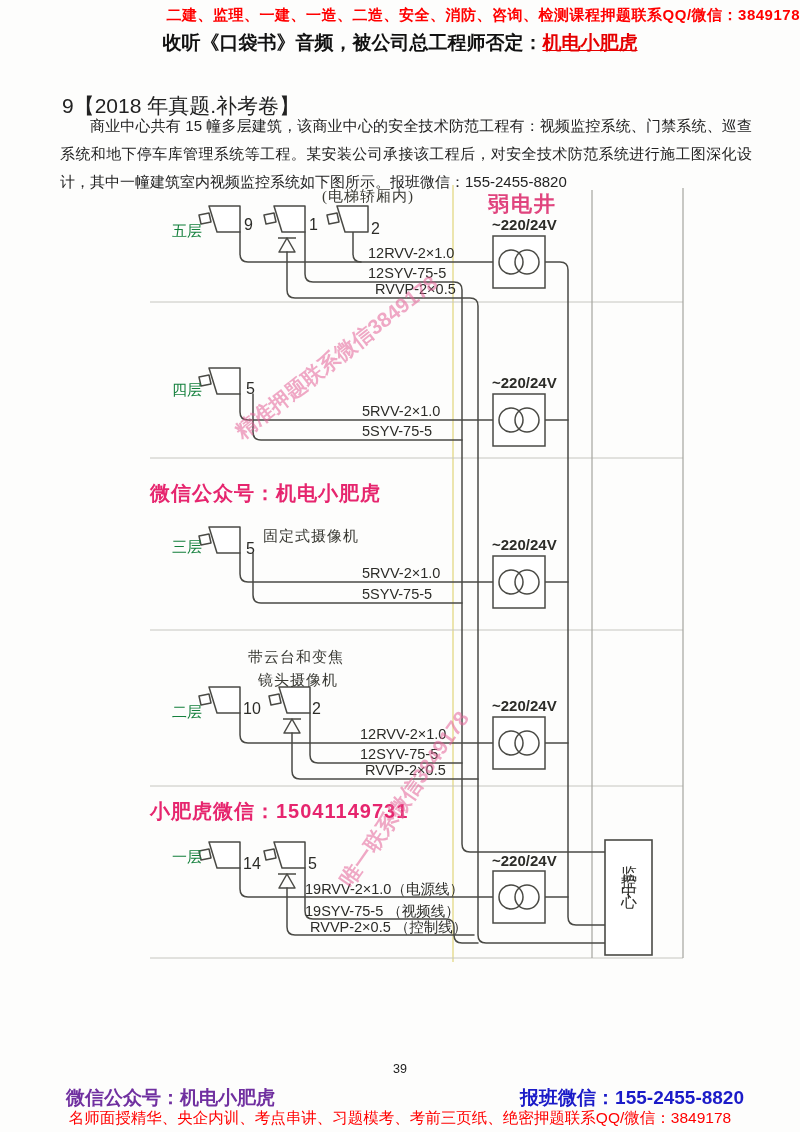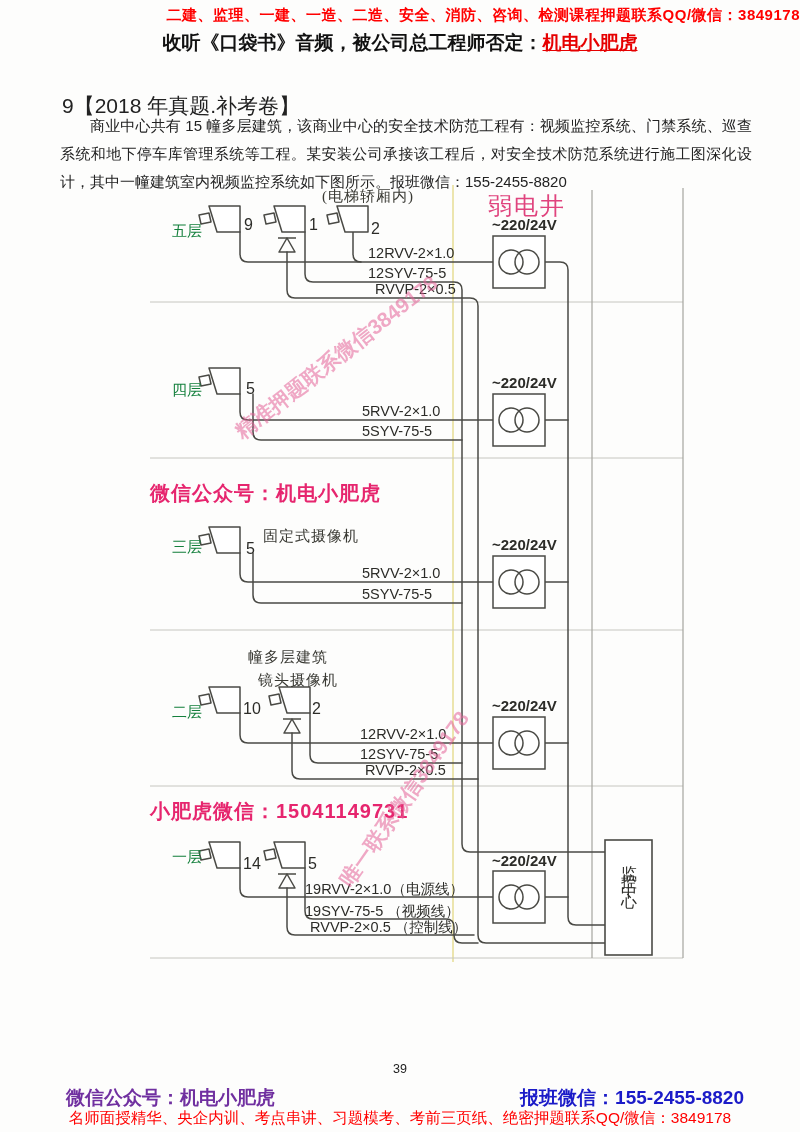--- a/index.html
+++ b/index.html
@@ -18,21 +18,21 @@
   .p2{top:976px;}
   .indent{text-indent:2em;}
   .closing-hl{color:#ff0000;font-weight:bold;text-decoration:underline;}
   
   .dlabel{position:absolute;font-size:14px;color:#33332e;white-space:nowrap;}
   .floor-name{font-size:15px;color:#15803d;}
   .cam-num{font-size:16px;color:#2c2c28;}
   .cable{font-size:14.5px;color:#2c2c28;}
   .volt{font-size:15px;font-weight:bold;color:#2c2c28;}
   .note{font-size:15px;color:#3a3a34;letter-spacing:1px;}
-  .shaft{font-size:24px;font-weight:normal;color:#e0447e;letter-spacing:2px;}
+  .shaft{font-size:21px;font-weight:bold;color:#e0447e;letter-spacing:2px;}
   .promo{font-size:20px;font-weight:bold;color:#e6256e;letter-spacing:1px;}
   .watermark{font-size:21px;color:rgba(228,98,152,.55);font-weight:bold;white-space:nowrap;transform-origin:left center;}
   .mc-text{font-size:16px;color:#2c2c28;writing-mode:vertical-lr;letter-spacing:9px;}
   
   .pageno{top:1062px;left:0;width:100%;text-align:center;font-size:12.5px;color:#222;}
   .foot1l{top:1085px;left:66px;font-size:19px;font-weight:bold;color:#7030a0;}
   .foot1r{top:1085px;right:56px;font-size:19px;font-weight:bold;color:#1b1bc8;}
   .foot2{top:1108px;left:0;width:100%;text-align:center;font-size:15.5px;font-weight:normal;color:#ff0000;}
   svg{position:absolute;left:0;top:0;}
 </style>
@@ -155,21 +155,21 @@
   <div class="abs promo" style="left:150px;top:480px;">微信公众号：机电小肥虎</div>
 
   <div class="dlabel floor-name" style="left:172px;top:538px;">三层</div>
   <div class="dlabel note" style="left:263px;top:527px;">固定式摄像机</div>
   <div class="dlabel cam-num" style="left:246px;top:540px;">5</div>
   <div class="dlabel volt" style="left:492px;top:536px;">~220/24V</div>
   <div class="dlabel cable" style="left:362px;top:565px;">5RVV-2×1.0</div>
   <div class="dlabel cable" style="left:362px;top:586px;">5SYV-75-5</div>
 
   <div class="dlabel floor-name" style="left:172px;top:703px;">二层</div>
-  <div class="dlabel note" style="left:248px;top:648px;">幢多层建筑</div>
+  <div class="dlabel note" style="left:248px;top:648px;">带云台和变焦</div>
   <div class="dlabel note" style="left:258px;top:671px;">镜头摄像机</div>
   <div class="dlabel cam-num" style="left:243px;top:700px;text-align:center;">10</div>
   <div class="dlabel cam-num" style="left:312px;top:700px;">2</div>
   <div class="dlabel volt" style="left:492px;top:697px;">~220/24V</div>
   <div class="dlabel cable" style="left:360px;top:726px;">12RVV-2×1.0</div>
   <div class="dlabel cable" style="left:360px;top:746px;">12SYV-75-5</div>
   <div class="dlabel cable" style="left:365px;top:762px;">RVVP-2×0.5</div>
 
   <div class="abs promo" style="left:150px;top:798px;">小肥虎微信：15041149731</div>
 

